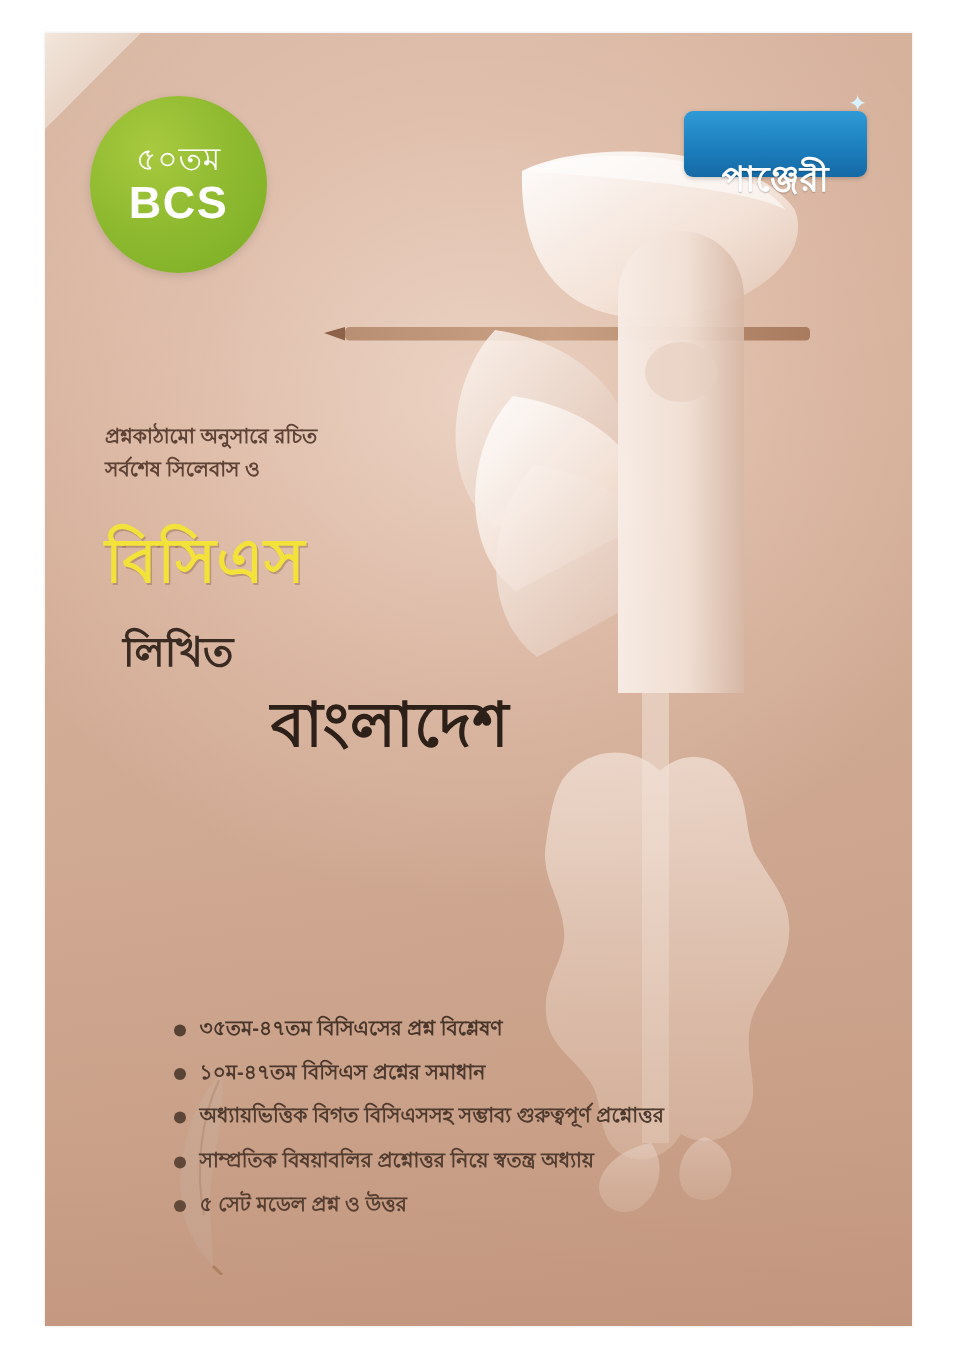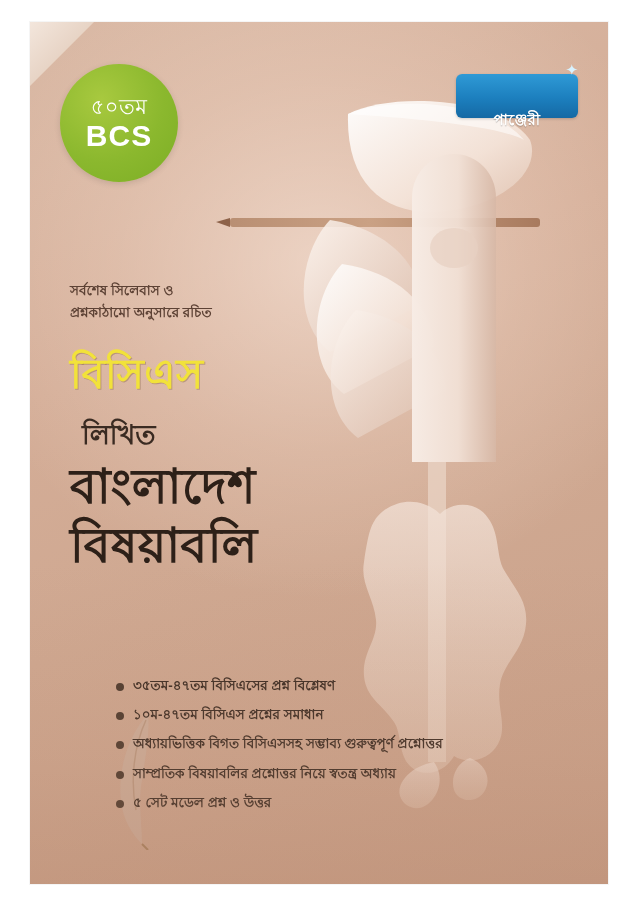--- a/index.html
+++ b/index.html
@@ -98,21 +98,21 @@
     height: 44px;
     border-radius: 6px;
     background: linear-gradient(180deg, #2f9ad6 0%, #1c7fbe 55%, #1569a4 100%);
     display: flex;
     align-items: center;
     justify-content: center;
     box-shadow: 0 1px 3px rgba(0,0,0,0.18);
   }
   .logo-text {
     color: #ffffff;
-    font-size: 15px;
+    font-size: 23px;
     font-weight: bold;
     letter-spacing: 0.4px;
     text-shadow: 0 1px 1px rgba(0,0,0,0.25);
     margin-top: 48px;
   }
   .logo-spark {
     position: absolute;
     right: 30px;
     top: 40px;
     color: #d8f2ff;
@@ -157,25 +157,26 @@
     font-size: 27px;
     font-weight: bold;
     color: #3a2b22;
     font-family: Liberation Mono, monospace;
   }
   .title-main {
     position: absolute;
     left: 40px;
     top: 436px;
     width: 380px;
-    font-size: 48px;
+    font-size: 41px;
     line-height: 1.22;
     font-weight: bold;
     color: #2d2018;
     letter-spacing: 0.5px;
+    text-align: center;
   }
   
   .bullets {
     position: absolute;
     left: 86px;
     top: 655px;
     width: 430px;
   }
   .bullet-row {
     display: flex;
@@ -275,29 +276,28 @@
       <span class="badge-top">৫০তম</span>
       <span class="badge-main">BCS</span>
     </div>
 
     <div class="logo">
       <span class="logo-text">পাঞ্জেরী</span>
     </div>
     <div class="logo-spark">✦</div>
 
     <div class="subline">
+      <div>প্রশ্নকাঠামো অনুসারে রচিত</div>
       <div>সর্বশেষ সিলেবাস ও</div>
-      <div>প্রশ্নকাঠামো অনুসারে রচিত</div>
     </div>
 
     <div class="title-bcs">বিসিএস</div>
     <div class="title-likhito">লিখিত</div>
     <div class="title-main">
       <div>বাংলাদেশ</div>
-      <div>বিষয়াবলি</div>
     </div>
 
     <svg class="quill" viewBox="0 0 58 140">
       <path d="M40 4 C 18 28, 8 66, 14 98 C 18 116, 28 128, 34 134
                C 34 114, 30 92, 34 70 C 38 44, 42 22, 40 4 Z" fill="#cdae9b" opacity="0.85"></path>
       <path d="M38 10 C 26 36, 22 70, 28 100" fill="none" stroke="#b79279" stroke-width="1.4" opacity="0.8"></path>
       <path d="M34 134 L 40 140" stroke="#a8815f" stroke-width="2"></path>
     </svg>
 
     <div class="bullets">

